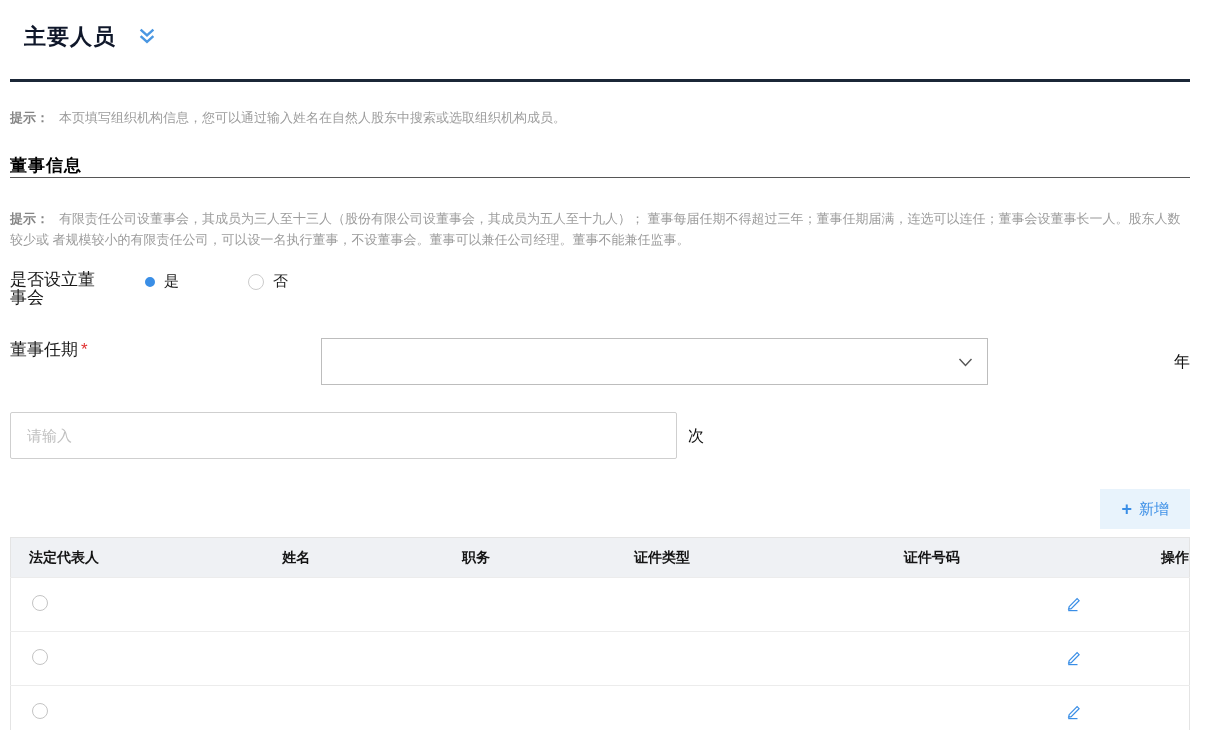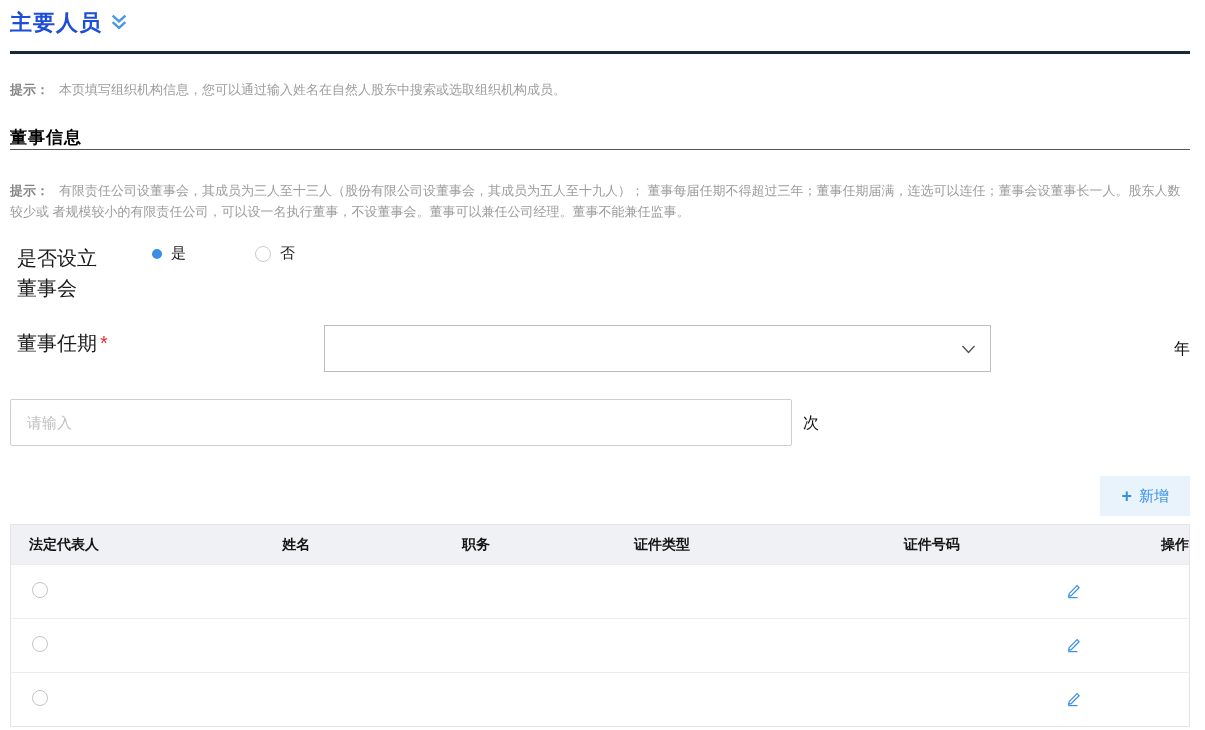--- a/index.html
+++ b/index.html
@@ -9,22 +9,22 @@
     background: #fff;
     font-family: "Liberation Sans", sans-serif;
     color: #262626;
     overflow: hidden;
   }
   .container { padding: 8px 15px 0 10px; }
 
   
   .page-header { display: flex; align-items: center; gap: 9px; }
   .page-title {
-    margin: 0; font-size: 22px; font-weight: 700;
-    color: #1d4ed8; letter-spacing: 1px;
+    margin: 14px; font-size: 22px; font-weight: 700;
+    color: #0f172a; letter-spacing: 1px;
   }
   .collapse-icon { margin-top: 4px; }
   .title-divider {
     margin-top: 13px; height: 3px; background: #1b2737; width: 100%;
   }
 
   
   .hint { font-size: 13px; color: #9c9c9c; line-height: 21px; }
   .hint .hint-label { color: #848484; margin-right: 10px; font-weight: bold; }
   .page-hint { margin-top: 25px; }
@@ -35,21 +35,21 @@
     margin: 26px 0 0 0; font-size: 17px; font-weight: 700; color: #000;
     border-bottom: 1px solid #565656;
     letter-spacing: 1px;
   }
 
   
   .form { margin-top: 18px; }
   .form-row { display: flex; align-items: flex-start; }
   .form-label {
     width: 98px; min-width: 98px; margin-right: 37px;
-    font-size: 20px; color: #1a1a1a; line-height: 30px; padding-top: 3px; margin-left: 7px;
+    font-size: 17px; color: #1a1a1a; line-height: 18px; padding-top: 3px;
   }
   .required { color: #e03131; margin-left: 3px; }
 
   .row-board { min-height: 48px; margin-bottom: 22px; }
   .radio-group { display: flex; align-items: center; padding-top: 4px; }
   .radio-option { display: flex; align-items: center; cursor: pointer; }
   .radio-option + .radio-option { margin-left: 69px; }
   .radio-circle { border-radius: 50%; flex: none; }
   .radio-on { width: 8px; height: 8px; border: 5px solid #3a8ee6; background: #fff; }
   .radio-off { width: 16px; height: 16px; border: 1px solid #ccc; background: #fff; }
@@ -59,21 +59,21 @@
   .select-box {
     width: 667px; height: 47px;
     border: 1px solid #bdbdbd; background: #fff;
     display: flex; align-items: center; padding: 0 14px 0 16px;
     cursor: pointer;
   }
   .select-value { flex: 1; font-size: 15px; color: #333; }
   .suffix-unit { font-size: 16px; color: #111; margin-left: 11px; line-height: 47px; }
 
   .text-input {
-    width: 782px; height: 47px;
+    width: 667px; height: 47px;
     border: 1px solid #cfcfcf; border-radius: 2px; background: #fff;
     padding: 0 16px; font-size: 15px; color: #333;
     font-family: "Liberation Sans", sans-serif; outline: none;
   }
   .text-input::placeholder { color: #c0c0c0; }
 
   
   .add-row { margin-top: 30px; display: flex; justify-content: flex-end; }
   .add-button {
     border: none; background: #e8f3fc; color: #3a8ee6;

